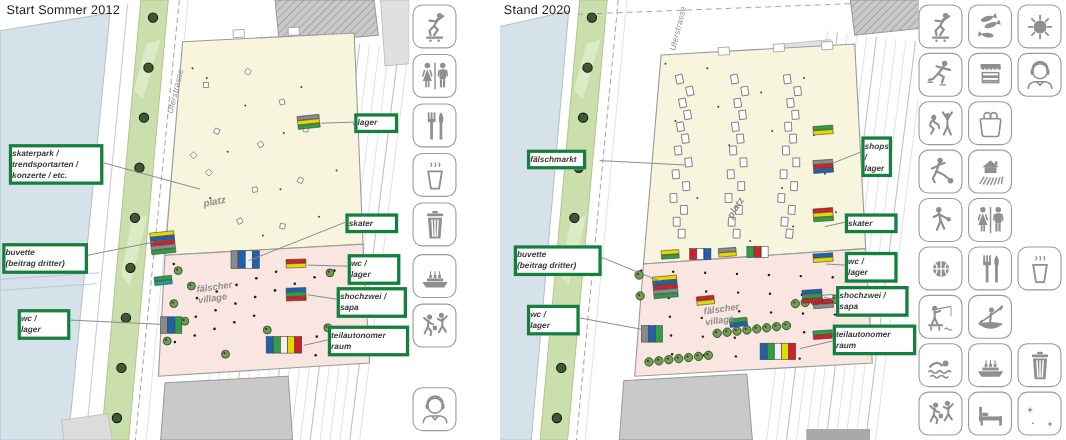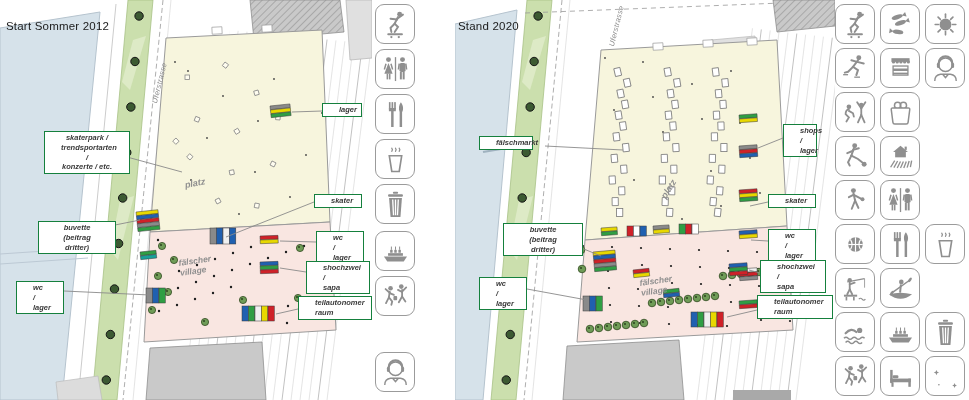--- a/index.html
+++ b/index.html
@@ -1,25 +1,25 @@
 <!DOCTYPE html>
 <html><head>
 <meta charset="utf-8">
 <style>
   html,body{margin:0;padding:0;}
   body{width:969px;height:400px;position:relative;background:#fff;overflow:hidden;
        font-family:"Liberation Sans",sans-serif;}
   .panel{position:absolute;top:0;height:400px;}
   #p2012{left:0;width:435px;} #p2018{left:455px;width:380px;}
   .map{position:absolute;left:0;top:0;}
-  .title{position:absolute;left:6px;top:20px;font-size:11.5px;color:#1b1b1b;letter-spacing:.2px;}
-  .callout{position:absolute;background:#fff;border:1px solid #15803d;padding:1px 16px;
+  .title{position:absolute;left:6px;top:4px;font-size:11.5px;color:#1b1b1b;letter-spacing:.2px;}
+  .callout{position:absolute;background:#fff;border:3px solid #15803d;padding:1px 0;
            font-size:7.5px;font-style:italic;font-weight:bold;color:#3a3a3a;line-height:1.3;
            white-space:pre-line;box-sizing:border-box;}
-  .ta-r{text-align:center;margin-left:36px;}
+  .ta-r{text-align:left;}
   .maplabel{position:absolute;font-style:italic;font-weight:bold;color:#8f8f8f;font-size:9px;
             white-space:pre-line;transform-origin:0 0;line-height:1.2;}
   .street{position:absolute;font-style:italic;font-size:7.5px;color:#8a8a8a;
           transform-origin:0 0;transform:rotate(-76deg);letter-spacing:.3px;}
   .ibox{position:absolute;width:40px;height:40px;background:#fff;border:1.6px solid #9b9b9b;
         border-radius:9px;display:flex;align-items:center;justify-content:center;box-sizing:border-box;}
   .ibox svg{width:33px;height:33px;}
 </style>
 </head>
 <body>

